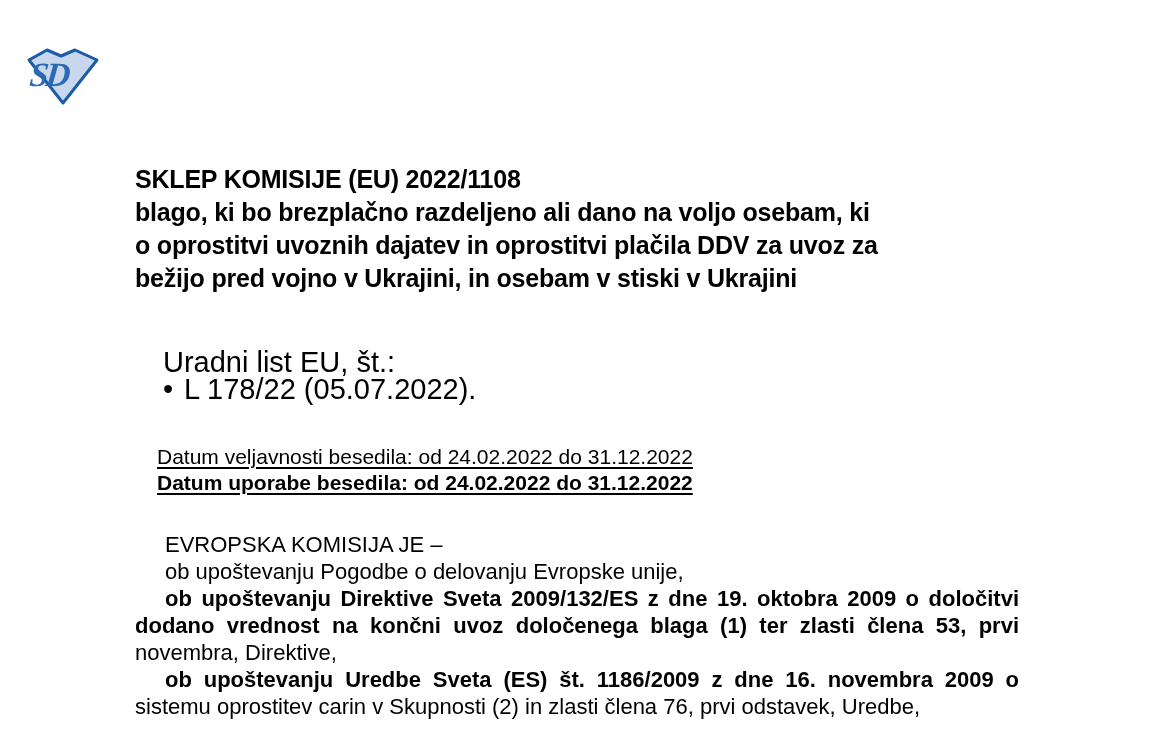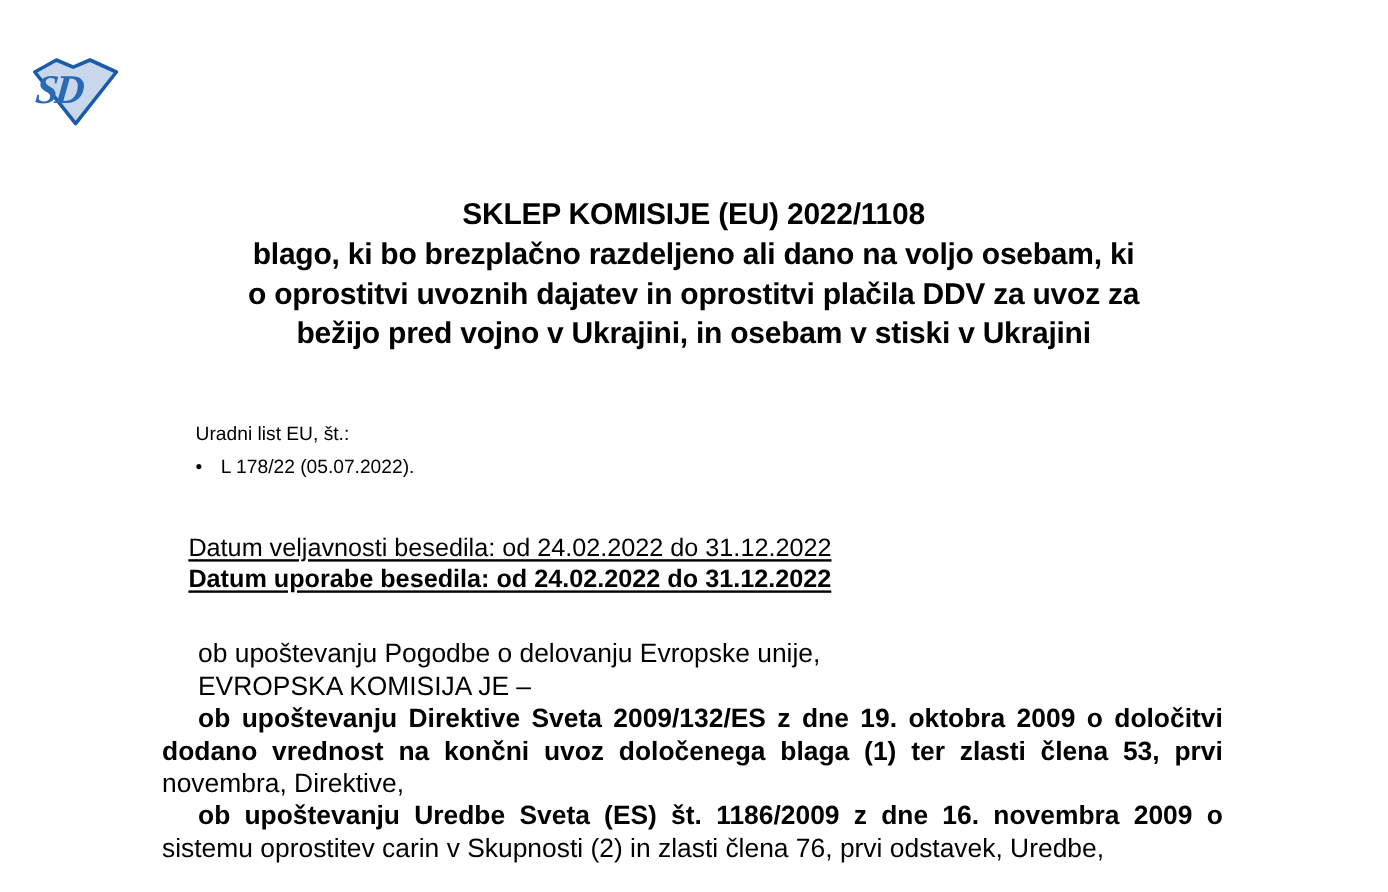--- a/index.html
+++ b/index.html
@@ -26,31 +26,31 @@
   .logo text {
     font-family: "Liberation Serif", serif;
     font-style: italic;
     font-weight: bold;
   }
   .heading {
     position: absolute;
     left: 135px;
     top: 163px;
     width: 886px;
-    text-align: center;
+    text-align: left;
     font-weight: bold;
     font-size: 25px;
     line-height: 33px;
     letter-spacing: -0.2px;
   }
   .gazette {
     position: absolute;
     left: 163px;
     top: 349px;
-    font-size: 16px;
+    font-size: 29px;
     line-height: 27px;
   }
   .gazette .bullet {
     display: inline-block;
     width: 21px;
   }
   .dates {
     position: absolute;
     left: 157px;
     top: 428px;
@@ -107,22 +107,22 @@
       <span class="bullet">•</span><span>L 178/22 (05.07.2022).</span>
     </div>
   </div>
 
   <div class="dates">
     <div class="dline">Datum veljavnosti besedila: od 24.02.2022 do 31.12.2022</div>
     <div class="dline bold">Datum uporabe besedila: od 24.02.2022 do 31.12.2022</div>
   </div>
 
   <div class="doc-body">
+    <div class="ind">EVROPSKA KOMISIJA JE –</div>
     <div class="ind">ob upoštevanju Pogodbe o delovanju Evropske unije,</div>
-    <div class="ind">EVROPSKA KOMISIJA JE –</div>
     <div class="ind just">ob upoštevanju Direktive Sveta 2009/132/ES z dne 19. oktobra 2009 o določitvi</div>
     <div class="just">dodano vrednost na končni uvoz določenega blaga (1) ter zlasti člena 53, prvi</div>
     <div>novembra, Direktive,</div>
     <div class="ind just">ob upoštevanju Uredbe Sveta (ES) št. 1186/2009 z dne 16. novembra 2009 o</div>
     <div>sistemu oprostitev carin v Skupnosti (2) in zlasti člena 76, prvi odstavek, Uredbe,</div>
   </div>
 
 </div>
 
 </body></html>

